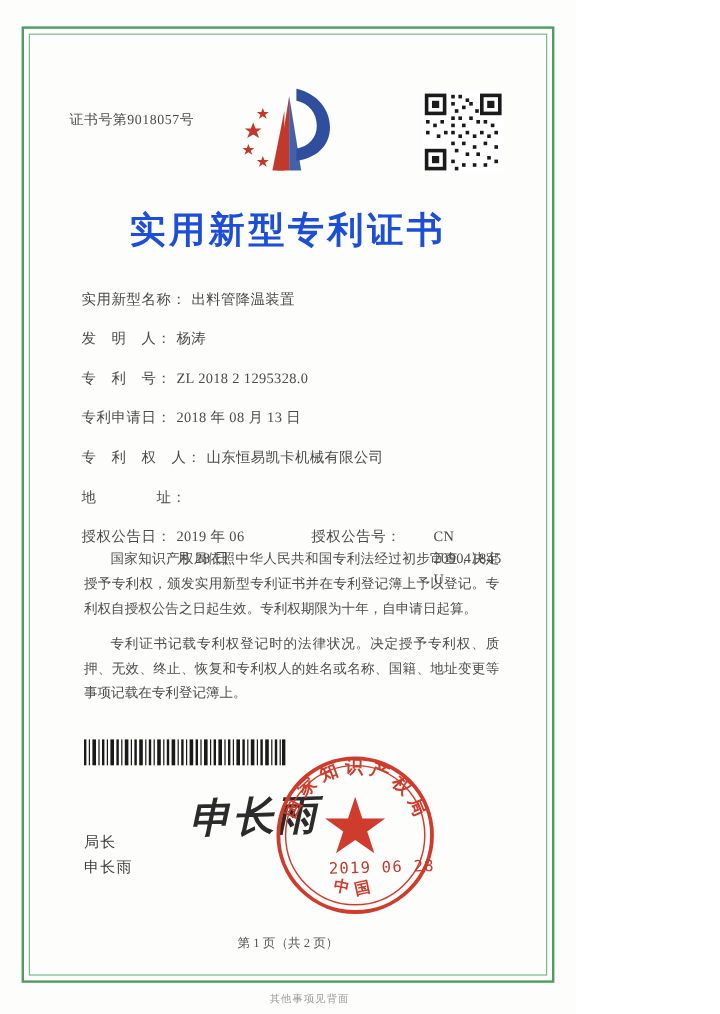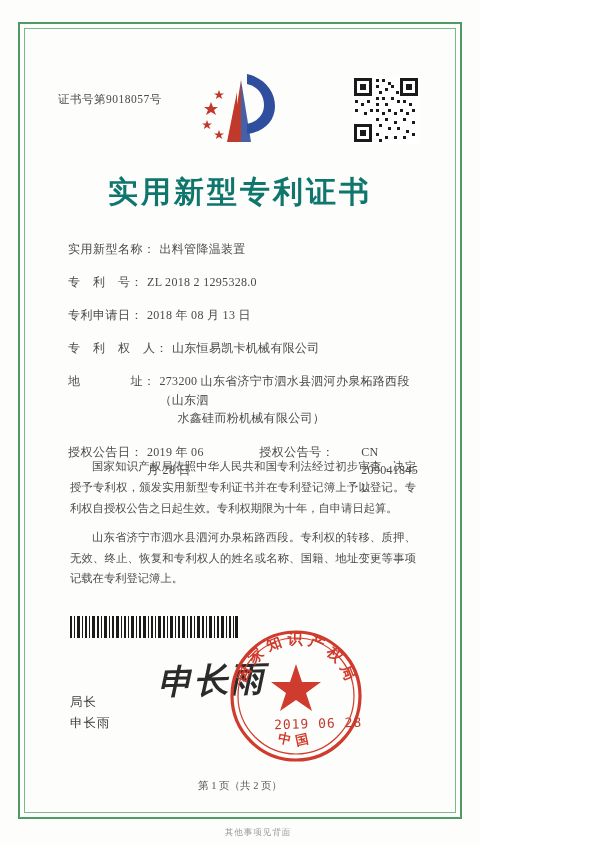--- a/index.html
+++ b/index.html
@@ -74,21 +74,21 @@
 
   .doc-title {
     position: absolute;
     left: 0;
     right: 0;
     top: 128px;
     text-align: center;
     font-size: 30px;
     font-weight: bold;
     letter-spacing: 3px;
-    color: #0f766e;
+    color: #1d4ed8;
     font-family: "DejaVu Sans", sans-serif;
   }
 
   
   .fields {
     position: absolute;
     left: 28px;
     right: 22px;
     top: 196px;
     font-size: 12px;
@@ -303,53 +303,53 @@
     </div>
 
     <div class="doc-title">实用新型专利证书</div>
 
     <div class="fields">
       <div class="field-row">
         <span class="field-label">实用新型名称：</span>
         <span class="field-value">出料管降温装置</span>
       </div>
       <div class="field-row">
+        <span class="field-label">发　明　人：</span>
+        <span class="field-value">杨涛</span>
+      </div>
+      <div class="field-row">
         <span class="field-label">专　利　号：</span>
         <span class="field-value">ZL 2018 2 1295328.0</span>
       </div>
       <div class="field-row">
         <span class="field-label">专利申请日：</span>
         <span class="field-value">2018 年 08 月 13 日</span>
       </div>
       <div class="field-row">
         <span class="field-label">专　利　权　人：</span>
         <span class="field-value">山东恒易凯卡机械有限公司</span>
       </div>
       <div class="field-row">
         <span class="field-label">地　　　　址：</span>
-        <span class="field-value wrap">
-          <span>273200  山东省济宁市泗水县泗河办泉柘路西段（山东泗</span>
-          <span class="subline">水鑫硅而粉机械有限公司）</span>
-        </span>
       </div>
       <div class="field-row split">
         <span class="seg">
           <span class="field-label">授权公告日：</span>
           <span class="field-value">2019 年 06 月 28 日</span>
         </span>
         <span class="seg right">
           <span class="field-label">授权公告号：</span>
           <span class="field-value">CN 209041845 U</span>
         </span>
       </div>
     </div>
 
     <div class="paras">
       <p>国家知识产权局依照中华人民共和国专利法经过初步审查，决定授予专利权，颁发实用新型专利证书并在专利登记簿上予以登记。专利权自授权公告之日起生效。专利权期限为十年，自申请日起算。</p>
-      <p>山东省济宁市泗水县泗河办泉柘路西段。专利权的转移、质押、无效、终止、恢复和专利权人的姓名或名称、国籍、地址变更等事项记载在专利登记簿上。</p>
+      <p>专利证书记载专利权登记时的法律状况。决定授予专利权、质押、无效、终止、恢复和专利权人的姓名或名称、国籍、地址变更等事项记载在专利登记簿上。</p>
     </div>
 
     <div class="barcode">
       <svg width="168" height="22" viewBox="0 0 168 22" xmlns="http://www.w3.org/2000/svg">
         <g fill="#1a1a1a">
           <rect x="0" y="0" width="2" height="22"></rect>
             <rect x="4" y="0" width="1" height="22"></rect>
           <rect x="7" y="0" width="3" height="22"></rect>
             <rect x="12" y="0" width="1" height="22"></rect>
           <rect x="15" y="0" width="2" height="22"></rect>

